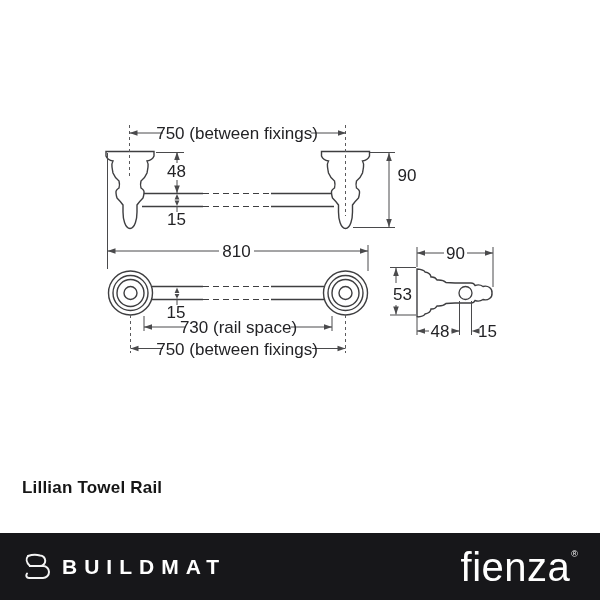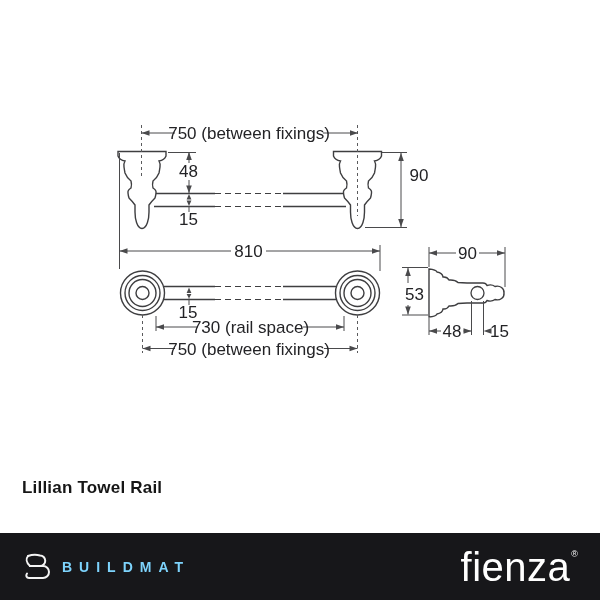--- a/index.html
+++ b/index.html
@@ -1,37 +1,37 @@
 <!DOCTYPE html>
 <html><head>
 <meta charset="utf-8">
 <style>
   html,body{margin:0;padding:0;}
   body{
     width:600px;height:600px;position:relative;background:#ffffff;
     font-family:"Liberation Sans", sans-serif;overflow:hidden;
   }
-  .drawing{position:absolute;left:12px;top:0;width:476px;height:533px;}
+  .drawing{position:absolute;left:0;top:0;width:476px;height:533px;}
   .drawing svg{display:block;}
   svg text{
     font-family:"Liberation Sans", sans-serif;
     font-size:17px;fill:#232326;
   }
   .product-title{
     position:absolute;left:22px;top:478px;
     font-size:17px;font-weight:bold;color:#161616;letter-spacing:.2px;
   }
   .footer{
     position:absolute;left:0;top:533px;width:600px;height:67px;
     background:#17171a;display:flex;align-items:center;
     justify-content:space-between;box-sizing:border-box;padding:0 22px;
   }
   .brand-left{display:flex;align-items:center;}
   .buildmat-word{
-    color:#7dd3fc;font-weight:bold;font-size:14px;letter-spacing:7px;
+    color:#ffffff;font-weight:bold;font-size:21px;letter-spacing:7px;
     margin-left:10px;white-space:nowrap;
   }
   .brand-right{display:flex;align-items:flex-start;color:#ffffff;}
   .fienza-word{
     font-size:40px;line-height:1;color:#ffffff;font-weight:400;
     letter-spacing:.5px;
   }
   .reg-mark{font-size:9px;color:#ffffff;margin-top:2px;margin-left:1px;}
 </style>
 </head>

